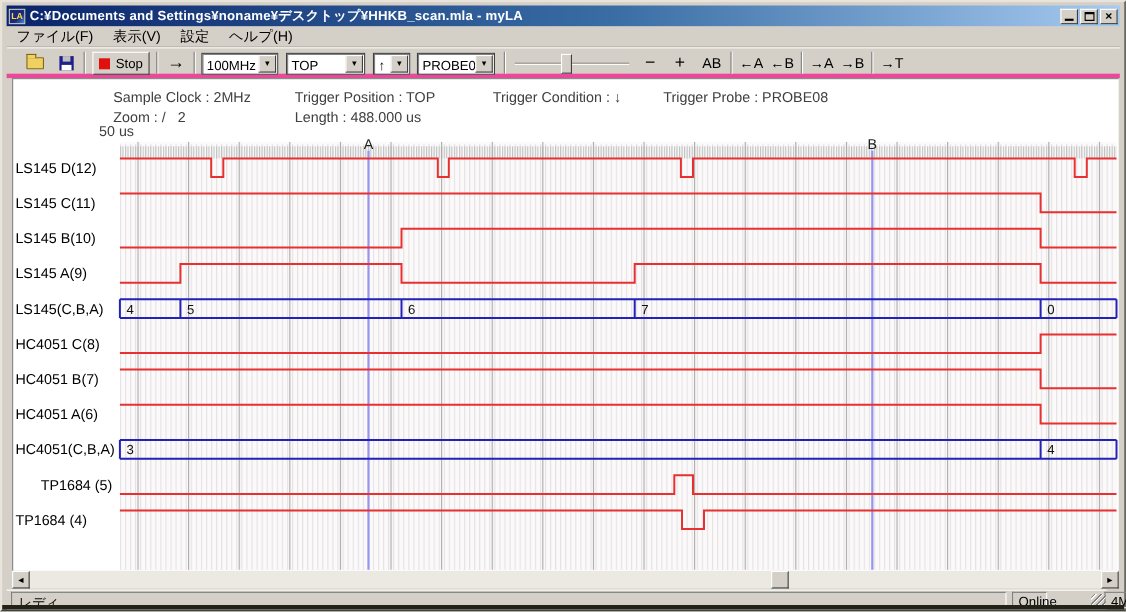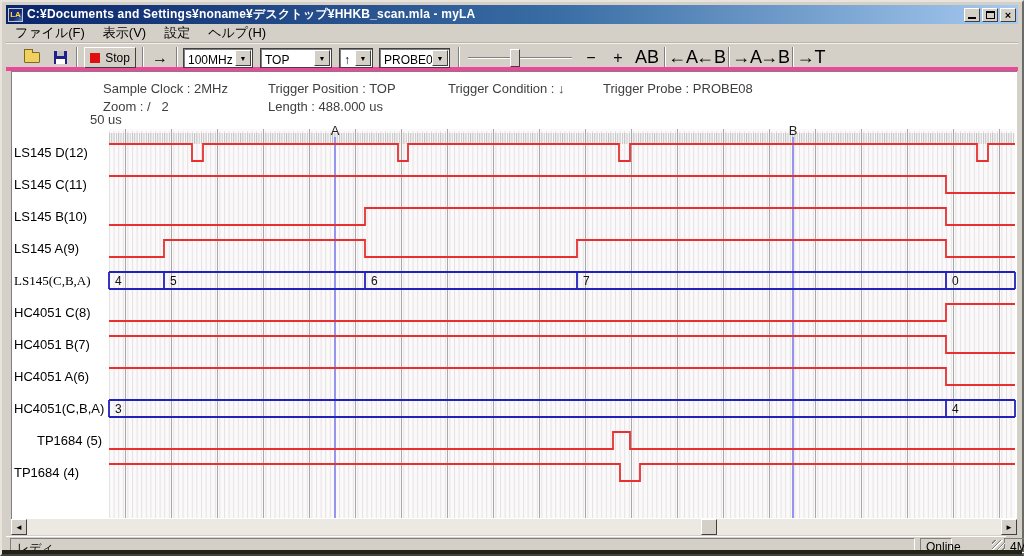--- a/index.html
+++ b/index.html
@@ -43,21 +43,21 @@
   .folder-ico:before { content:""; position:absolute; left:-1px; top:-4px; width:7px; height:3px;
     background:#f0d060; border:1px solid #806820; border-bottom:none; }
   .floppy-ico { width:13px; height:13px; background:#20208a; position:relative; }
   .floppy-ico:before { content:""; position:absolute; left:3px; top:0; width:7px; height:5px; background:#c0c0c0; }
   .floppy-ico:after { content:""; position:absolute; left:2px; bottom:0; width:9px; height:5px; background:#fff; }
   #stop-button { position:absolute; left:78px; top:4px; width:52px; height:21px;
     background:#d4d0c8; border:1px solid; border-color:#fff #404040 #404040 #fff;
     display:flex; align-items:center; justify-content:center; gap:5px; font-size:12px; }
   #stop-square { width:10px; height:10px; background:#e01010; }
   .flat-btn { position:absolute; top:5px; height:19px; display:flex; align-items:center;
-    justify-content:center; font-size:18px; color:#000; white-space:nowrap; }
+    justify-content:center; font-size:13px; color:#000; white-space:nowrap; }
   .combo { position:absolute; top:5px; height:20px; background:#fff;
     border:1px solid #404040; box-shadow:inset 1px 1px 0 #808080;
     font-size:12px; display:flex; align-items:flex-end; padding-left:4px; }
   .combo-arrow { position:absolute; right:1px; top:1px; bottom:1px; width:16px;
     background:#d4d0c8; border:1px solid; border-color:#fff #404040 #404040 #fff;
     display:flex; align-items:center; justify-content:center; font-size:7px; color:#000; }
   #zoom-slider { position:absolute; left:462px; top:5px; width:104px; height:20px; }
   #slider-track { position:absolute; left:0; right:0; top:9px; height:2px;
     border-top:1px solid #808080; border-bottom:1px solid #fff; }
   #slider-thumb { position:absolute; left:42px; top:1px; width:10px; height:18px;
@@ -171,21 +171,21 @@
     <div class="info-text" style="left:91px;top:27px;">Zoom : /   2</div>
     <div class="info-text" style="left:256px;top:27px;">Length : 488.000 us</div>
   </div>
 
   <div id="scale-label">50 us</div>
   <div id="signal-labels">
       <div class="sig-label" style="top: 143px;">LS145 D(12)</div>
       <div class="sig-label" style="top: 175px;">LS145 C(11)</div>
       <div class="sig-label" style="top: 207px;">LS145 B(10)</div>
       <div class="sig-label" style="top: 239px;">LS145 A(9)</div>
-      <div class="sig-label" style="top: 271px; font-family: Liberation Serif, serif;">LS145(C,B,A)</div>
+      <div class="sig-label" style="top: 271px;">LS145(C,B,A)</div>
       <div class="sig-label" style="top: 303px;">HC4051 C(8)</div>
       <div class="sig-label" style="top: 335px;">HC4051 B(7)</div>
       <div class="sig-label" style="top: 367px;">HC4051 A(6)</div>
       <div class="sig-label" style="top: 399px;">HC4051(C,B,A)</div>
       <div class="sig-label" style="top: 431px; margin-left: 23px;">TP1684 (5)</div>
       <div class="sig-label" style="top: 463px;">TP1684 (4)</div>
     </div>
 
   <svg id="plot" style="position:absolute;left:107px;top:125px;overflow:visible;" width="906" height="391">
     <defs>

